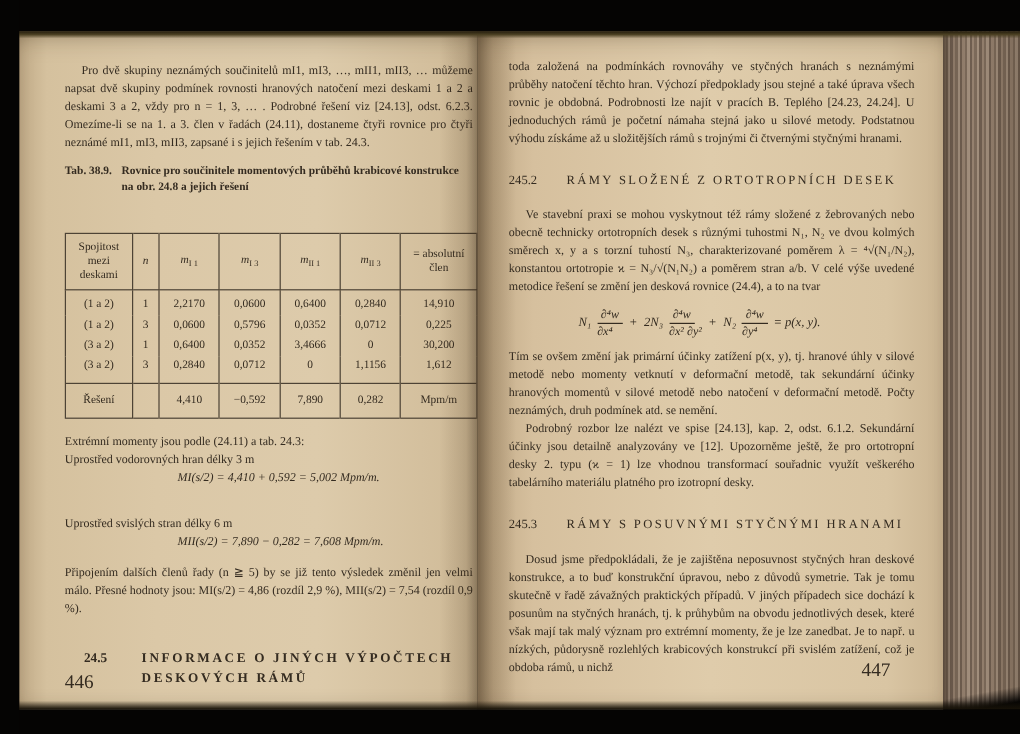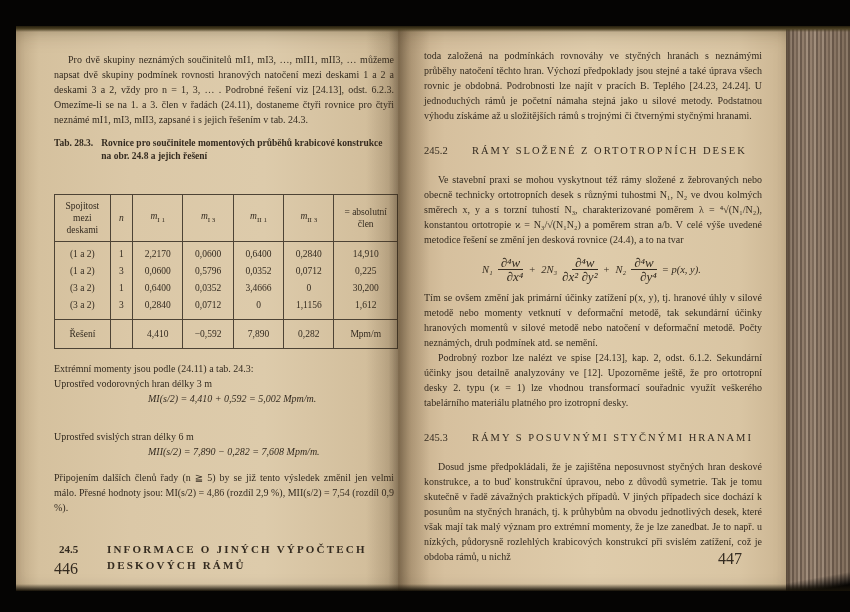--- a/index.html
+++ b/index.html
@@ -46,21 +46,21 @@
   
   p{margin:0;font-size:10px;line-height:15px;text-align:justify;color:#342b20;}
   .indent{text-indent:14px;}
   i, .it{font-style:italic;}
   sub{font-size:7px;}
   .formula-line{text-align:left;margin-left:94px;font-style:italic;font-size:10px;line-height:16px;}
   .plain-line{text-align:left;}
 
   
   .sec-head{display:flex;gap:18px;font-weight:bold;font-size:11px;line-height:16px;
-      letter-spacing:2.2px;margin:5px;}
+      letter-spacing:2.2px;margin:16px;}
   .sec-head .sec-num{letter-spacing:0;flex:0 0 30px;}
   .sub-head{display:flex;gap:16px;font-size:10.5px;letter-spacing:2px;margin:0;}
   .sub-head .sec-num{letter-spacing:0;flex:0 0 32px;}
 
   
   .tab-caption{display:flex;gap:8px;font-size:9.5px;font-weight:bold;line-height:13px;margin:10px 0 8px 0;}
   .tab-caption .cap-label{white-space:nowrap;}
   table.res{border-collapse:collapse;font-size:9.5px;width:344px;
       border-top:1px solid #4d4335;border-bottom:1px solid #4d4335;margin-top:31px;}
   table.res th, table.res td{border-left:1px solid #4d4335;border-right:1px solid #4d4335;
@@ -68,21 +68,21 @@
   table.res thead th{border-bottom:1px solid #4d4335;height:44px;font-size:9.5px;line-height:12px;}
   table.res tbody td{line-height:15px;}
   table.res tbody tr:first-child td{padding-top:5px;}
   table.res tbody tr:last-child td{padding-bottom:6px;}
   table.res tfoot td{border-top:1px solid #4d4335;height:26px;}
   .col-spoj{width:58px;} .col-n{width:22px;} .col-m{width:54px;} .col-abs{width:70px;}
 
   
   .equation{display:flex;align-items:center;gap:5px;margin:10px 0 8px 58px;
       font-size:10.5px;font-style:italic;}
-  .frac{display:inline-flex;flex-direction:column;align-items:flex-end;font-size:13px;line-height:11px;}
+  .frac{display:inline-flex;flex-direction:column;align-items:flex-start;font-size:10px;line-height:11px;}
   .frac .num{border-bottom:1px solid #342b20;padding:0 3px 1px 3px;}
   .frac .den{padding-top:1px;}
   .eq-op{font-style:normal;padding:0 1px;}
 
   .page-num{position:absolute;font-size:16px;color:#342b20;}
   .page-left .page-num{left:38px;bottom:40px;}
   .page-right .page-num{right:44px;bottom:46px;}
 
   .mt6{margin-top:22px;} .mt10{margin-top:10px;} .mt12{margin-top:12px;}
   .mt16{margin-top:16px;} .mt22{margin-top:22px;} .mt26{margin-top:26px;}
@@ -90,21 +90,21 @@
 </head>
 <body>
 
 <div class="photo">
 
   <div class="page page-left">
     <div class="page-inner">
       <p class="indent">Pro dvě skupiny neznámých součinitelů mI1, mI3, …, mII1, mII3, … můžeme napsat dvě skupiny podmínek rovnosti hranových natočení mezi deskami 1 a 2 a deskami 3 a 2, vždy pro n = 1, 3, … . Podrobné řešení viz [24.13], odst. 6.2.3. Omezíme-li se na 1. a 3. člen v řadách (24.11), dostaneme čtyři rovnice pro čtyři neznámé mI1, mI3, mII3, zapsané i s jejich řešením v tab. 24.3.</p>
 
       <div class="tab-caption">
-        <span class="cap-label">Tab. 28.3.</span>
+        <span class="cap-label">Tab. 38.9.</span>
         <span>Rovnice pro součinitele momentových průběhů krabicové konstrukce na obr. 24.8 a jejich řešení</span>
       </div>
 
       <table class="res">
         <thead>
           <tr id="res-head">
               <th class="col-spoj">Spojitost mezi deskami</th>
               <th class="col-n" style="font-style: italic;">n</th>
               <th class="col-m"><i>m</i><sub>I 1</sub></th>
               <th class="col-m"><i>m</i><sub>I 3</sub></th>

